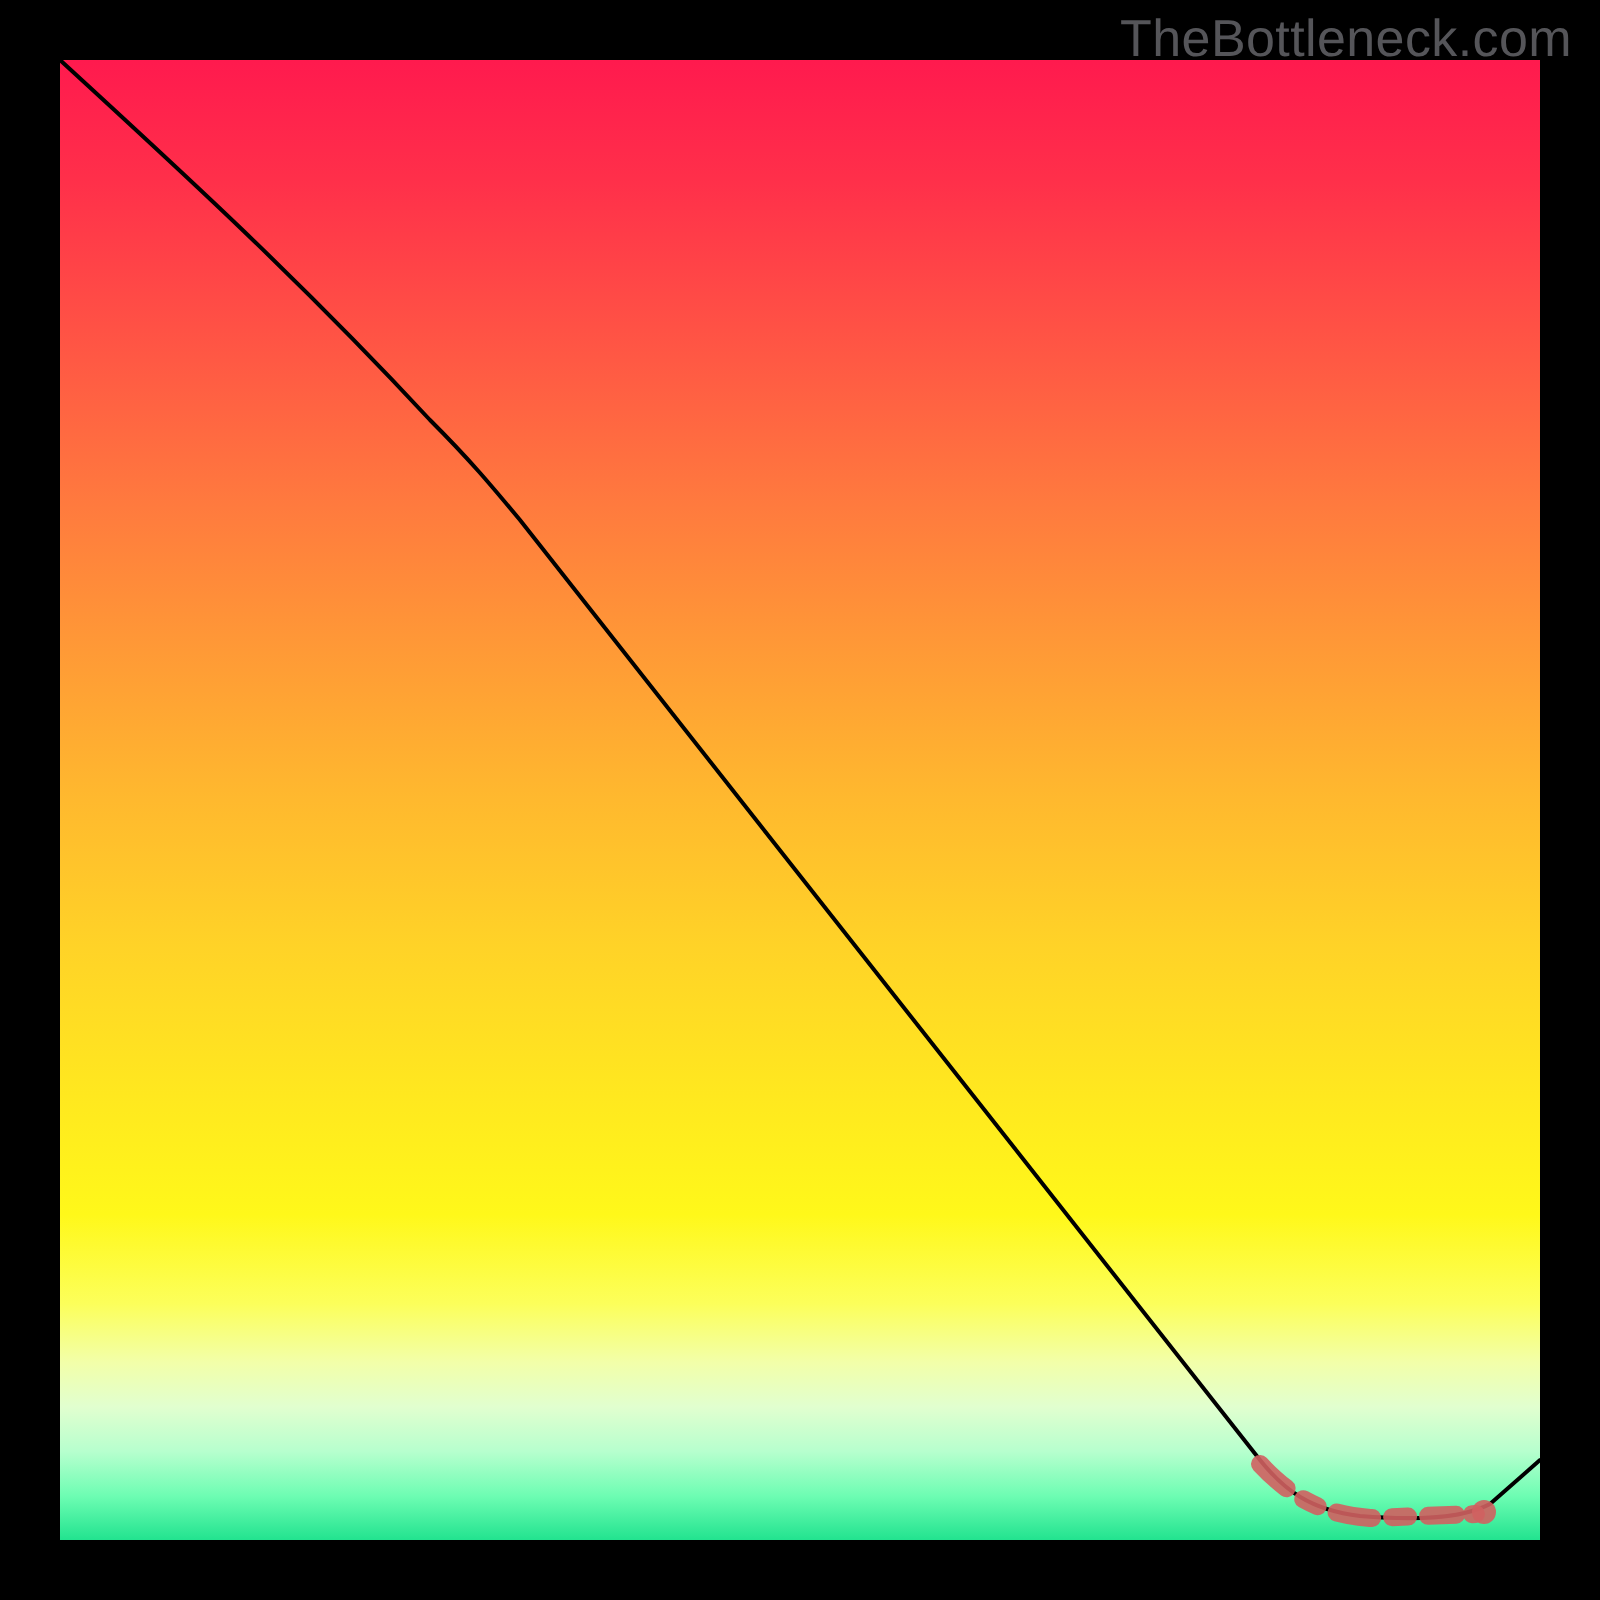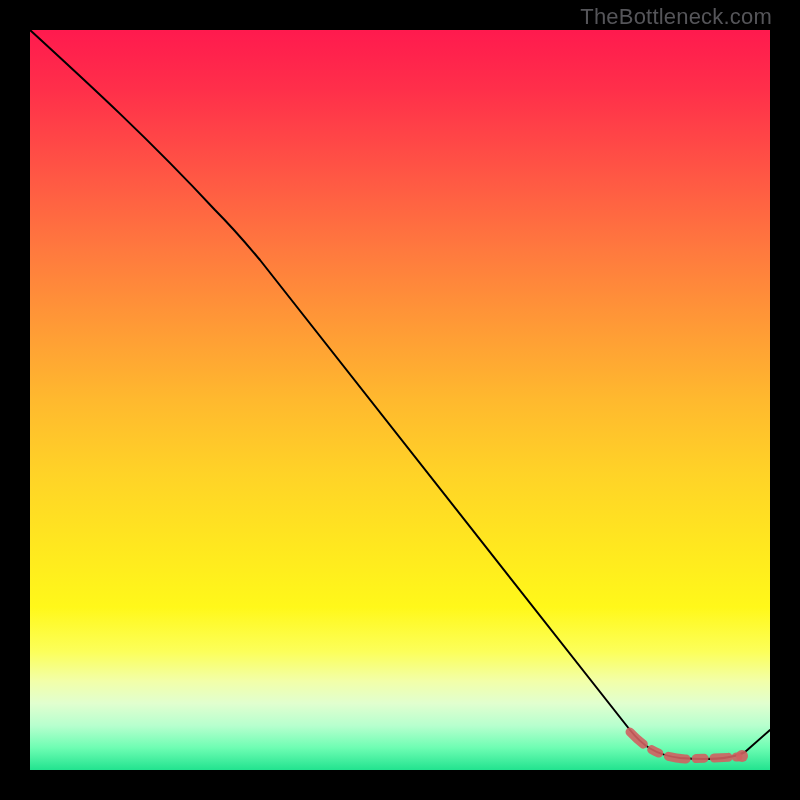--- a/index.html
+++ b/index.html
@@ -13,23 +13,23 @@
   }
   .frame {
     position: relative;
     width: 800px;
     height: 800px;
     background: #000;
   }
   .watermark {
     position: absolute;
     top: 4px;
-    right: 28px;
+    right: 14px;
     color: #555559;
-    font-size: 22px;
+    font-size: 26px;
     font-weight: 500;
     letter-spacing: 0.2px;
     z-index: 20;
   }
   .plot-area {
     position: absolute;
     left: 30px;
     top: 30px;
     width: 740px;
     height: 740px;

